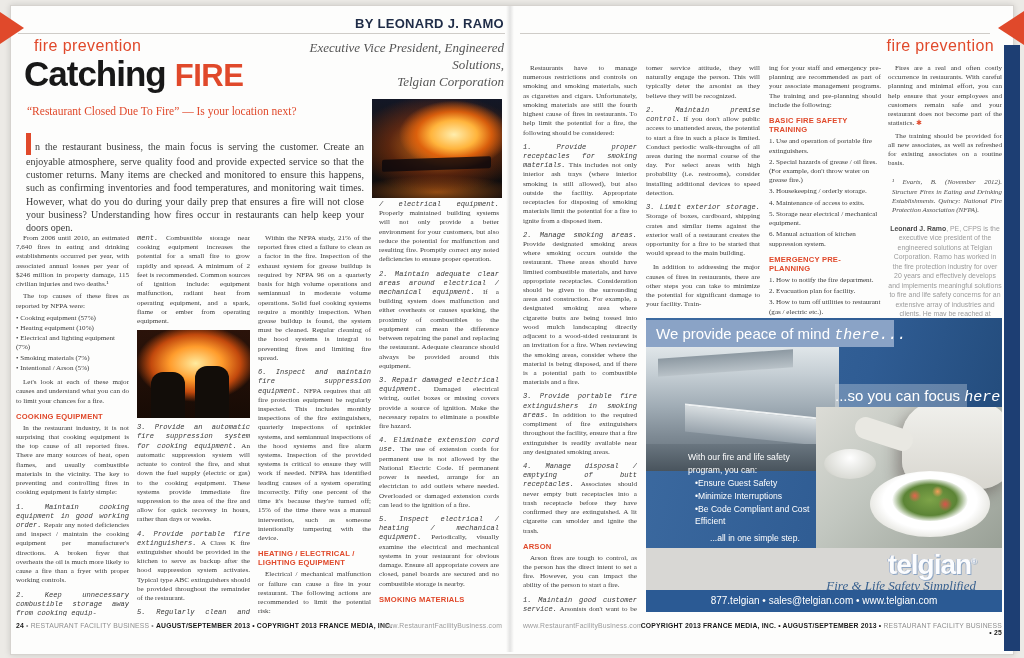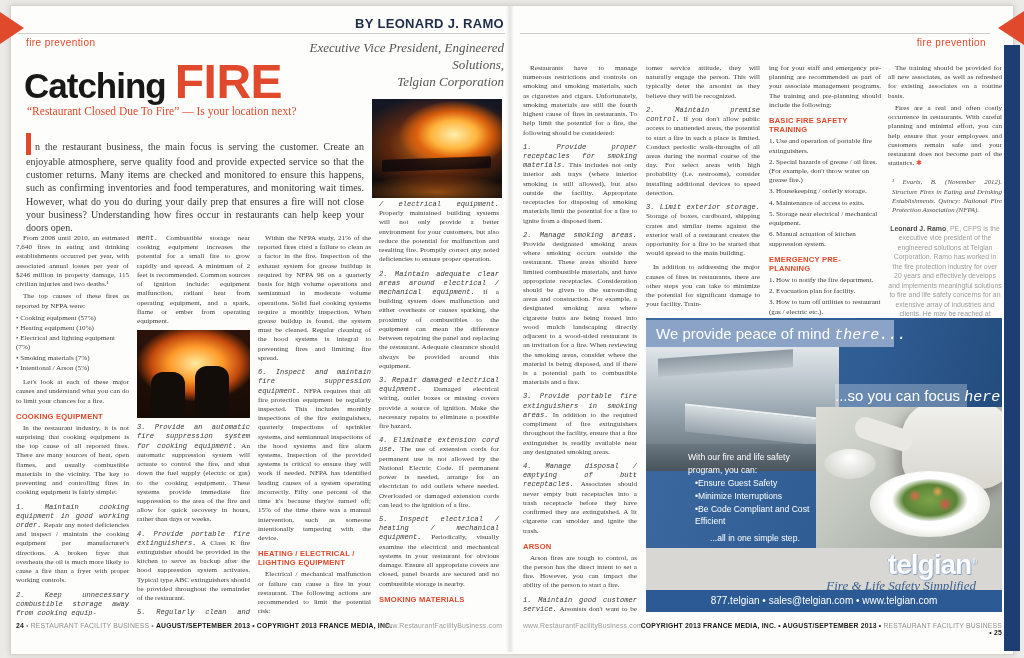--- a/index.html
+++ b/index.html
@@ -4,35 +4,35 @@
 <style>
   html,body{margin:0;padding:0;background:#e9e7e3;}
   .spread{position:relative;width:1024px;height:658px;background:#eceae6;overflow:hidden;
           font-family:"Liberation Serif",serif;}
   .paper{position:absolute;left:10px;top:5px;width:1002px;height:648px;background:#fdfdfc;
          border:1px solid #d6d3cf;box-shadow:0 0 6px rgba(0,0,0,.15);}
   .gutter{position:absolute;left:506px;top:6px;width:8px;height:646px;
           background:linear-gradient(90deg,rgba(0,0,0,0) 0%,rgba(0,0,0,.10) 50%,rgba(0,0,0,0) 100%);}
   
   .rule{position:absolute;height:1px;background:#cfccc8;}
-  .seclabel{position:absolute;font-family:"Liberation Sans",sans-serif;font-size:10px;color:var(--accent,#e0492b);letter-spacing:.4px;}
+  .seclabel{position:absolute;font-family:"Liberation Sans",sans-serif;font-size:16px;color:var(--accent,#e0492b);letter-spacing:.4px;margin-left:8px;}
   .arrow-left{position:absolute;left:0;top:12px;width:0;height:0;
       border-top:16px solid transparent;border-bottom:16px solid transparent;border-left:24px solid var(--accent,#e0492b);}
   .arrow-right{position:absolute;right:0;top:11px;width:0;height:0;
       border-top:17px solid transparent;border-bottom:17px solid transparent;border-right:26px solid var(--accent,#e0492b);}
   .stripe{position:absolute;right:4px;top:45px;width:16px;height:606px;background:var(--stripe,#1d3e73);}
   .byline{position:absolute;left:260px;top:16px;width:244px;text-align:right;
       font-family:"Liberation Sans",sans-serif;font-weight:bold;font-size:13px;color:#1f2c47;letter-spacing:.3px;}
   .exec{position:absolute;left:300px;top:40px;width:204px;text-align:right;
       font-style:italic;font-size:13px;line-height:1.3;color:#555;}
   
   .titlebox{position:absolute;left:24px;top:54px;display:flex;align-items:baseline;gap:9px;
       font-family:"Liberation Sans",sans-serif;font-weight:bold;}
   .t-black{font-size:35px;letter-spacing:-1px;color:#181818;}
-  .t-red{font-size:48px;letter-spacing:-.5px;color:var(--accent,#e0492b);}
+  .t-red{font-size:31px;letter-spacing:-.5px;color:var(--accent,#e0492b);}
   .subtitle{position:absolute;left:27px;top:105px;font-size:11.5px;color:var(--accent,#e0492b);}
   .intro{position:absolute;left:26px;top:133px;width:338px;font-size:10px;line-height:13.2px;
       color:#3a3a3a;text-align:justify;}
   .dropbar{display:inline-block;width:5px;height:22px;background:var(--accent,#e0492b);
       margin-right:4px;vertical-align:-5px;}
   
   .photo-fire{position:absolute;left:372px;top:99px;width:130px;height:99px;overflow:hidden;
       background:
         radial-gradient(ellipse 55px 34px at 63% 36%, #ffeead, #ffb43c 42%, rgba(226,98,12,.92) 68%, rgba(90,30,8,0) 100%),
         radial-gradient(ellipse 85px 50px at 52% 46%, rgba(255,140,30,.85), rgba(170,60,12,.45) 60%, rgba(20,12,10,0) 100%),
@@ -210,22 +210,22 @@
     <p class="ls">5. Storage near electrical / mechanical equipment.</p>
     <p class="ls">6. Manual actuation of kitchen suppression system.</p>
     <div class="h">EMERGENCY PRE-PLANNING</div>
     <p class="ls">1. How to notify the fire department.</p>
     <p class="ls">2. Evacuation plan for facility.</p>
     <p class="ls">3. How to turn off utilities to restaurant (gas / electric etc.).</p>
 
   </div>
 
   <div class="col" style="left:888px;top:64px;width:114px;height:252px;">
+    <p class="ind"><span>Fires are a real and often costly occurrence in restaurants. With careful planning and minimal effort, you can help ensure that your employees and customers remain safe and your restaurant does not become part of the statistics.</span> <span class="endmark">✱</span></p>
     <p class="ind">The training should be provided for all new associates, as well as refreshed for existing associates on a routine basis.</p>
-    <p class="ind"><span>Fires are a real and often costly occurrence in restaurants. With careful planning and minimal effort, you can help ensure that your employees and customers remain safe and your restaurant does not become part of the statistics.</span> <span class="endmark">✱</span></p>
     <div class="fn">¹ Evarts, B. (November 2012). Structure Fires in Eating and Drinking Establishments. Quincy: National Fire Protection Association (NFPA).</div>
     <div class="bio"><b>Leonard J. Ramo</b><span>, PE, CFPS is the executive vice president of the engineered solutions at Telgian Corporation. Ramo has worked in the fire protection industry for over 20 years and effectively develops and implements meaningful solutions to fire and life safety concerns for an extensive array of industries and clients. He may be reached at lramo@telgian.com.</span></div>
   </div>
 
   <div class="ad">
     <div class="ad-banner"><span>We provide peace of mind </span><em>there...</em></div>
     <div class="ad-kitchen">
       <div class="k-hood"></div>
       <div class="k-counter"></div>
       <div class="k-floor"></div>

